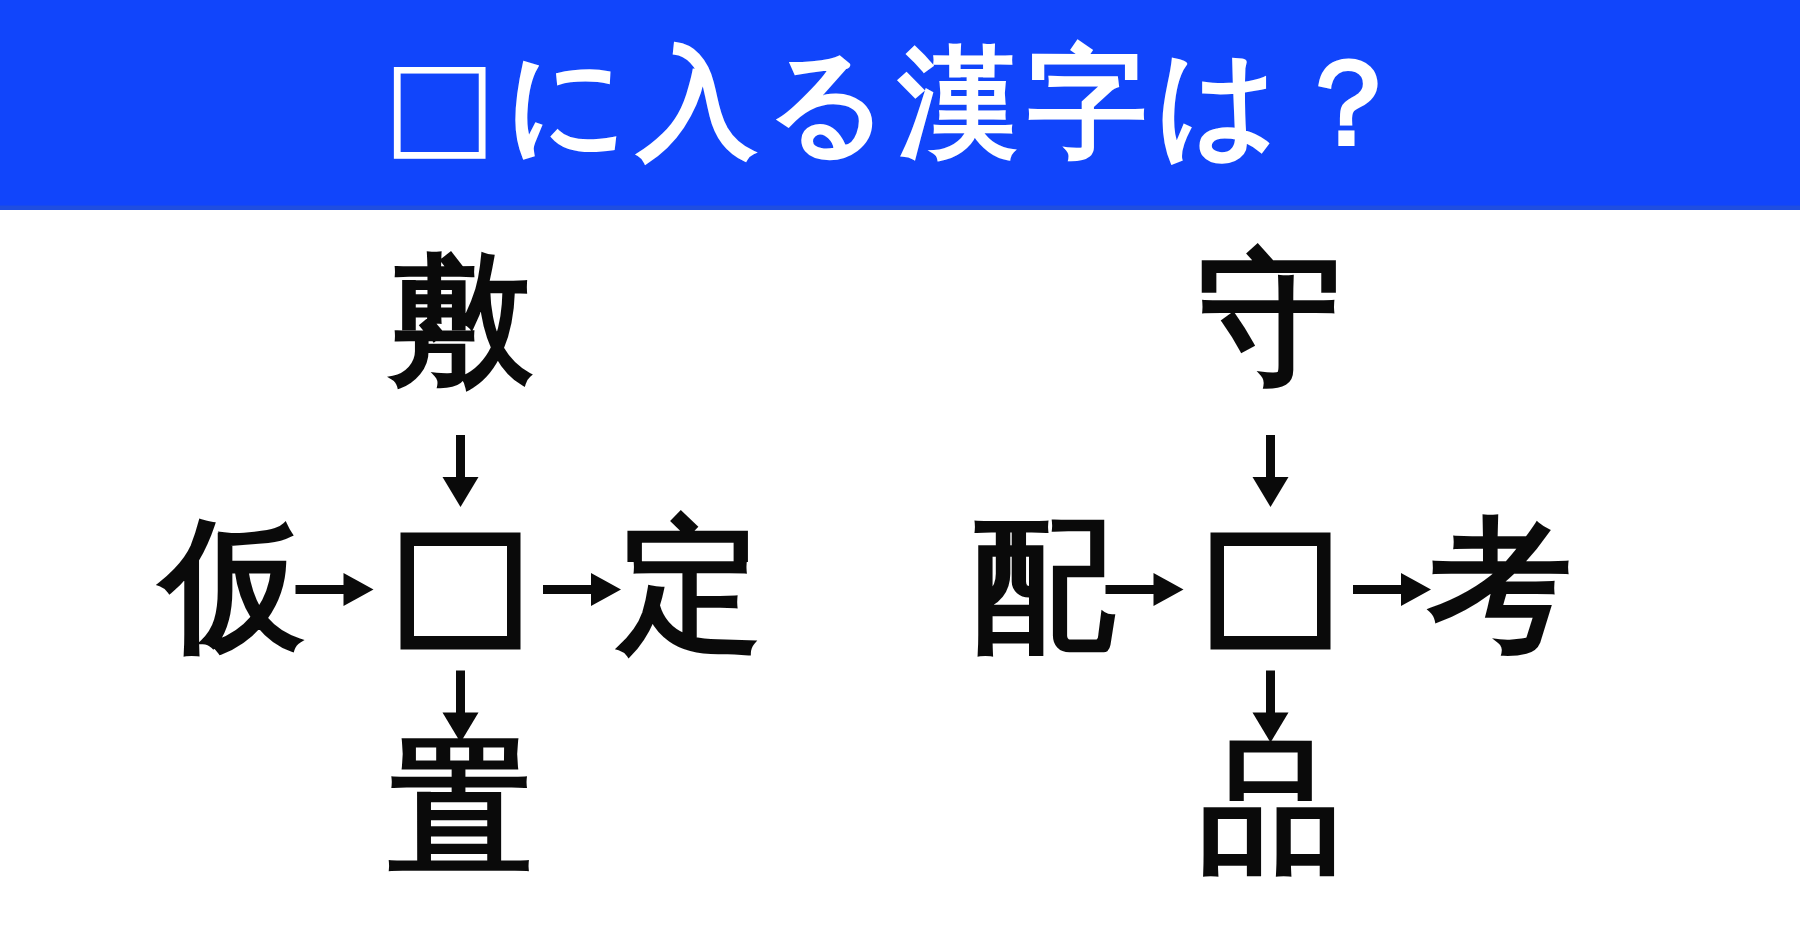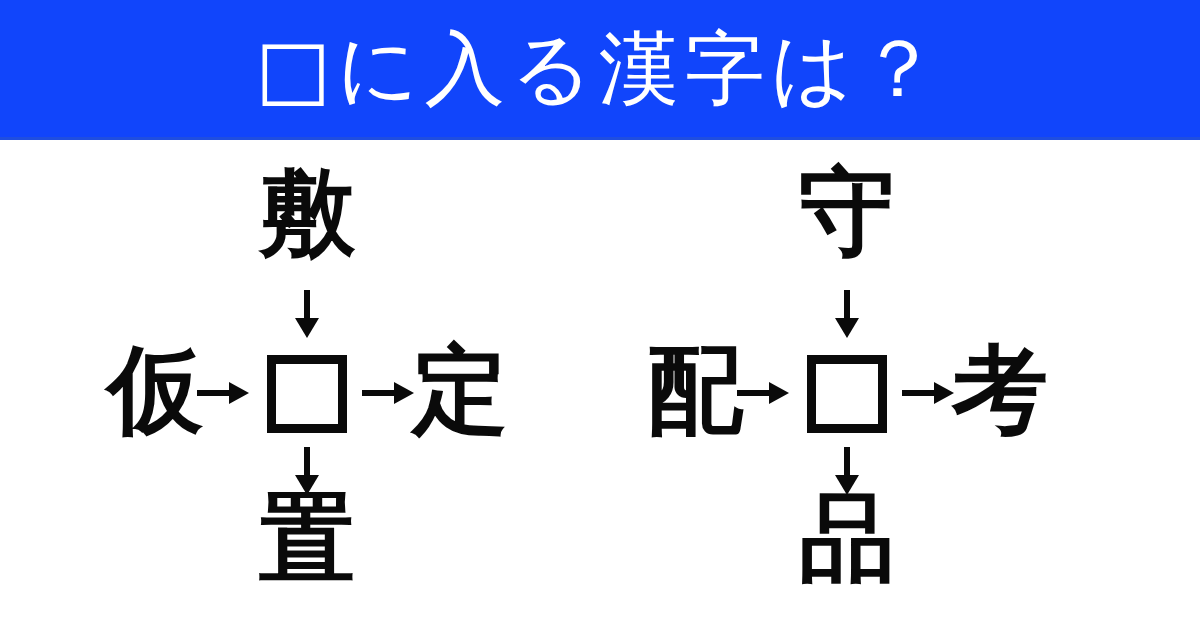--- a/index.html
+++ b/index.html
@@ -42,21 +42,21 @@
     left: 0;
     bottom: 0;
     width: 100%;
     height: 3px;
     background: #1f4ee0;
   }
   #header-title {
     color: #ffffff;
     font-size: 80px;
     line-height: 1;
-    font-weight: 400;
+    font-weight: 700;
     letter-spacing: 6px;
     white-space: nowrap;
     font-family: "DejaVu Sans", "Liberation Sans", sans-serif;
     transform: translateY(-1px);
   }
 
   
   #puzzle-area {
     position: absolute;
     left: 0;

